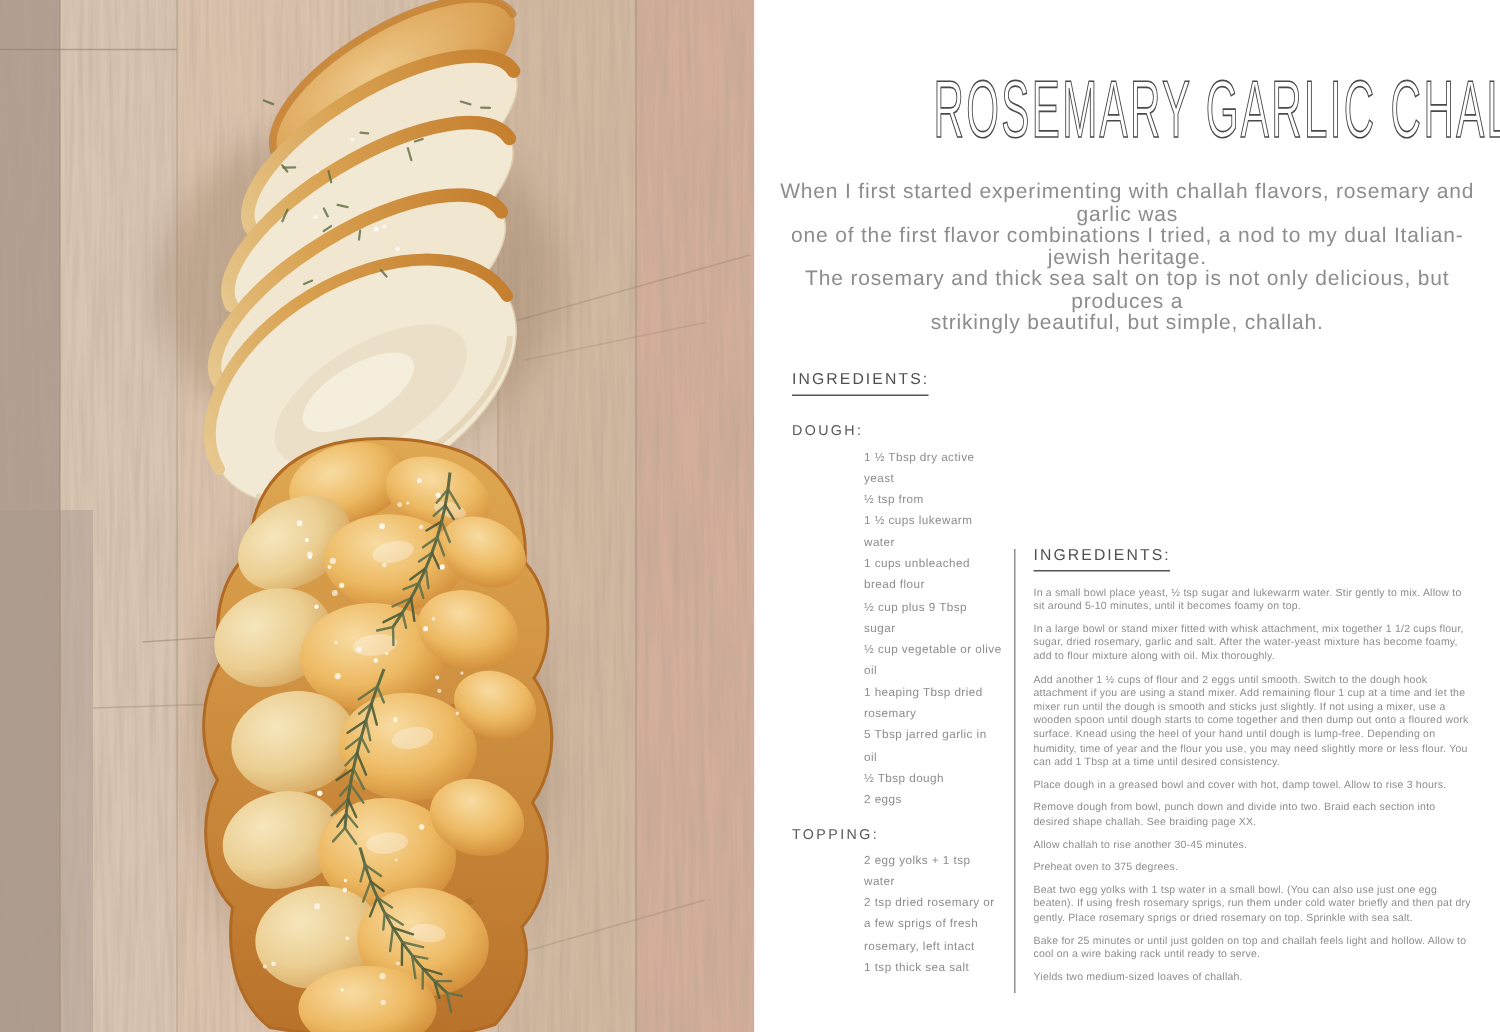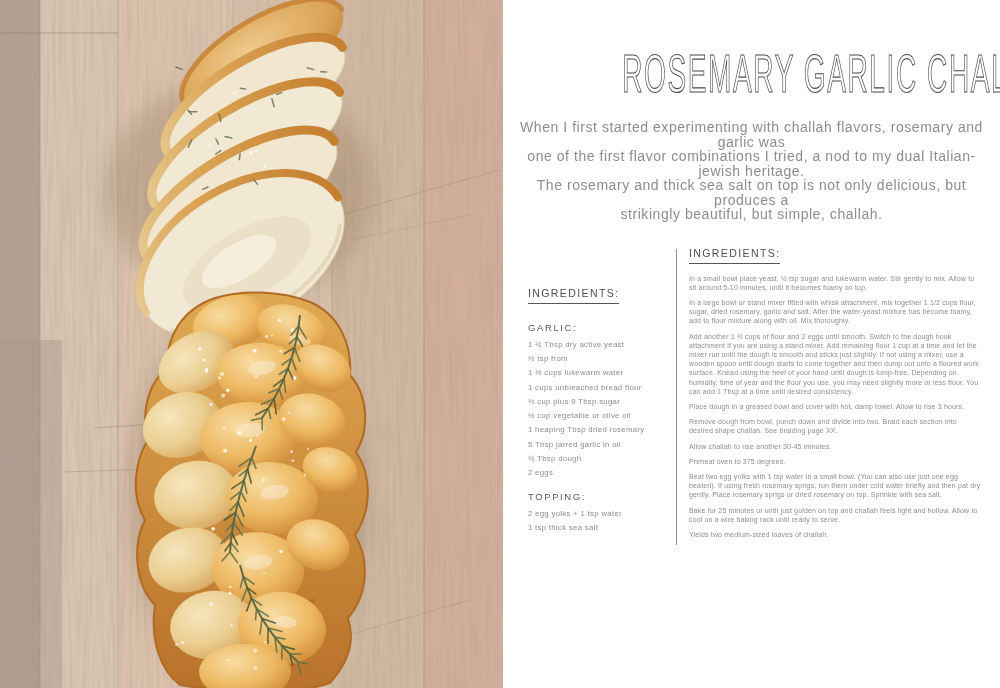--- a/index.html
+++ b/index.html
@@ -29,21 +29,21 @@
 
   .section-heading{
     display:inline-block;margin:0 0 10px;font-weight:400;
     font-size:10.5px;letter-spacing:1.4px;color:#4f4f4f;
     border-bottom:1px solid #555;padding-bottom:4px;
   }
   .sub-heading{
     margin:8px 0 5px;font-weight:400;
     font-size:9.5px;letter-spacing:1.6px;color:#5a5a5a;
   }
-  .sub-heading + .ing-list{margin-bottom:10px;}
+  .sub-heading + .ing-list{margin-bottom:10px;margin-left:48px;}
   .ing-list{list-style:none;margin:0;padding:0;}
   .ing-list li{
     font-size:7.8px;line-height:14.3px;letter-spacing:0.3px;color:#8d8d8d;
   }
   .directions-col p{
     margin:0 0 6px;font-size:7px;line-height:9.2px;
     letter-spacing:0.15px;color:#8d8d8d;
   }
 </style>
 </head>
@@ -330,36 +330,37 @@
 <div class="page">
   <h1 class="title">ROSEMARY GARLIC CHALLAH</h1>
   <p class="intro">When I first started experimenting with challah flavors, rosemary and garlic was
 one of the first flavor combinations I tried, a nod to my dual Italian-jewish heritage.
 The rosemary and thick sea salt on top is not only delicious, but produces a
 strikingly beautiful, but simple, challah.</p>
   <div class="columns">
     <div class="ingredients-col">
       <h2 class="section-heading">INGREDIENTS:</h2>
       <div id="ing-sections">
-          <h3 class="sub-heading">GARLIC:</h3>
+          <h3 class="sub-heading">DOUGH:</h3>
           <ul class="ing-list">
             <li>1 ½ Tbsp dry active yeast</li>
             <li>½ tsp from</li>
             <li>1 ½ cups lukewarm water</li>
             <li>1 cups unbleached bread flour</li>
             <li>½ cup plus 9 Tbsp sugar</li>
             <li>½ cup vegetable or olive oil</li>
             <li>1 heaping Tbsp dried rosemary</li>
             <li>5 Tbsp jarred garlic in oil</li>
             <li>½ Tbsp dough</li>
             <li>2 eggs</li>
           </ul>
           <h3 class="sub-heading">TOPPING:</h3>
           <ul class="ing-list">
             <li>2 egg yolks + 1 tsp water</li>
+            <li>2 tsp dried rosemary or a few sprigs of fresh rosemary, left intact</li>
             <li>1 tsp thick sea salt</li>
           </ul>
         </div>
     </div>
     <div class="col-divider"></div>
     <div class="directions-col">
       <h2 class="section-heading">INGREDIENTS:</h2>
       <div id="dir-steps">
           <p>In a small bowl place yeast, ½ tsp sugar and lukewarm water. Stir gently to mix. Allow to sit around 5-10 minutes, until it becomes foamy on top.</p>
           <p>In a large bowl or stand mixer fitted with whisk attachment, mix together 1 1/2 cups flour, sugar, dried rosemary, garlic and salt. After the water-yeast mixture has become foamy, add to flour mixture along with oil. Mix thoroughly.</p>

